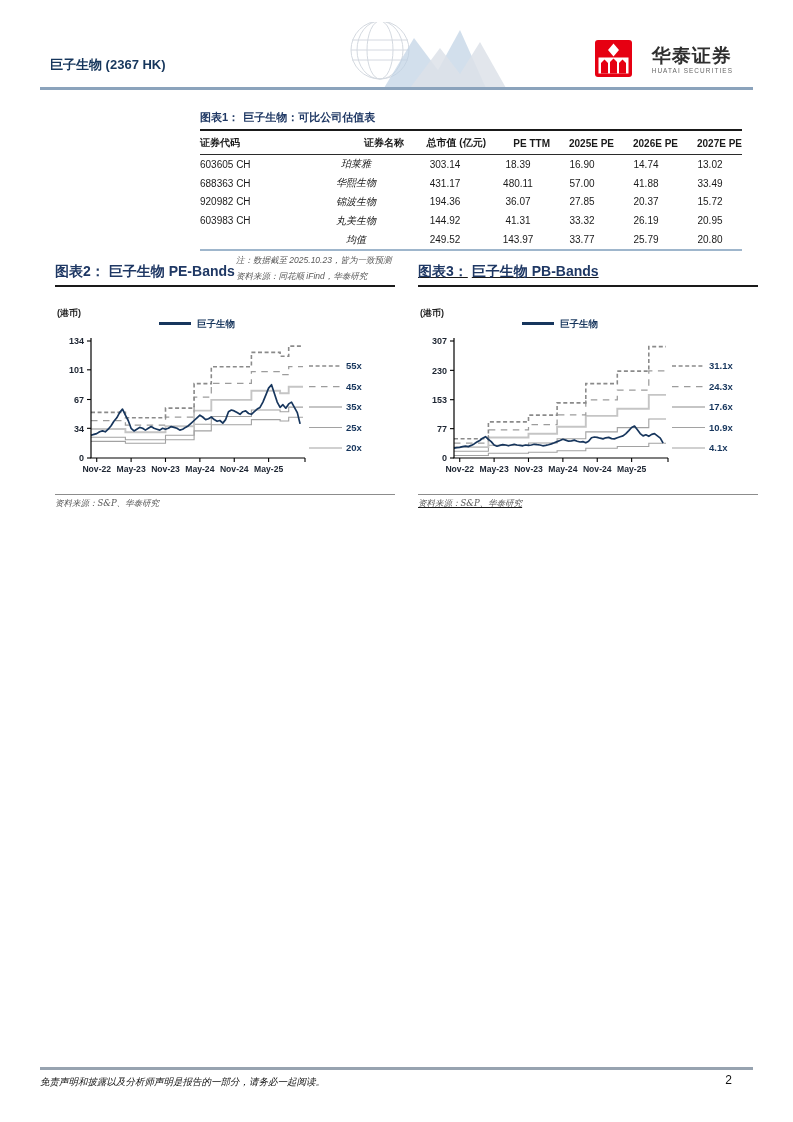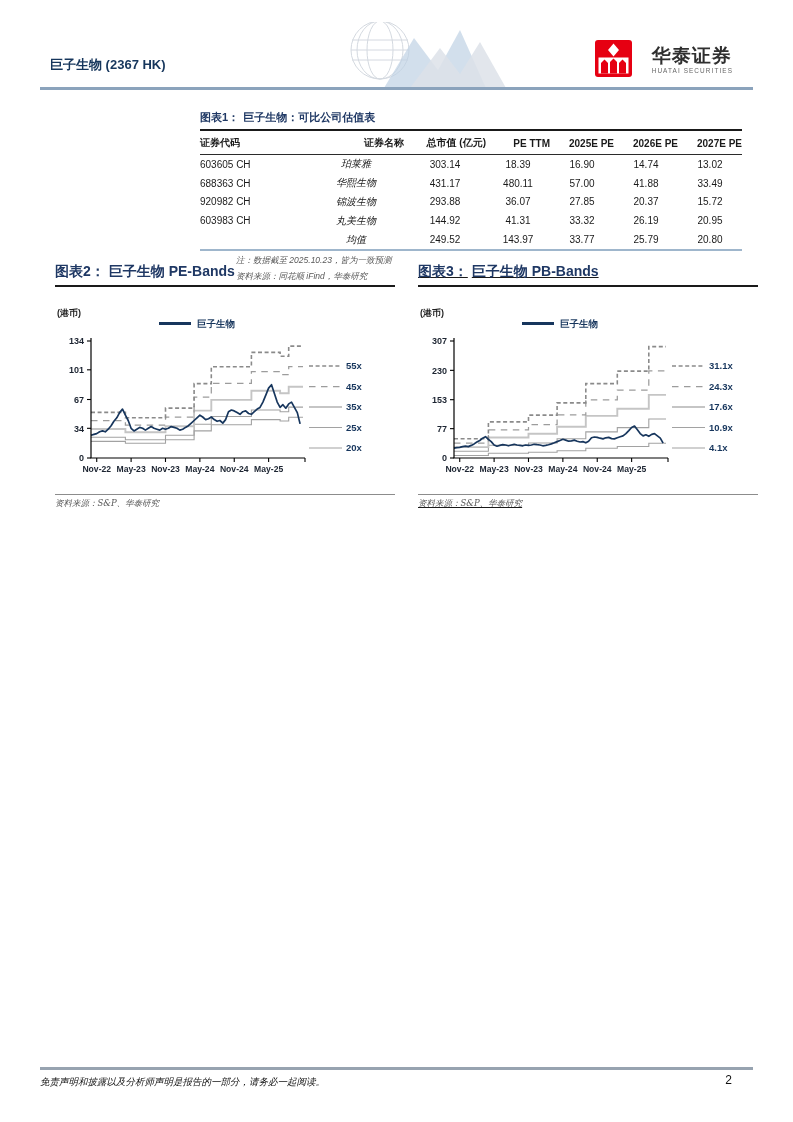--- a/index.html
+++ b/index.html
@@ -132,21 +132,21 @@
             <td class="kai-cell">华熙生物</td>
             <td>431.17</td>
             <td>480.11</td>
             <td>57.00</td>
             <td>41.88</td>
             <td>33.49</td>
           </tr>
           <tr>
             <td>920982 CH</td>
             <td class="kai-cell">锦波生物</td>
-            <td>293.88</td>
+            <td>194.36</td>
             <td>36.07</td>
             <td>27.85</td>
             <td>20.37</td>
             <td>15.72</td>
           </tr>
           <tr>
             <td>603983 CH</td>
             <td class="kai-cell">丸美生物</td>
             <td>144.92</td>
             <td>41.31</td>

